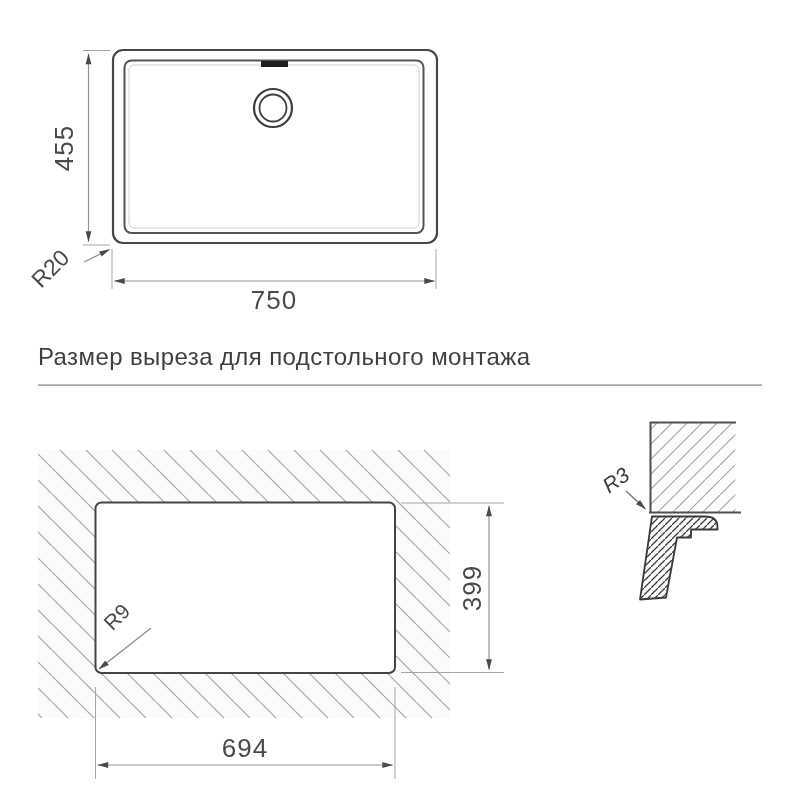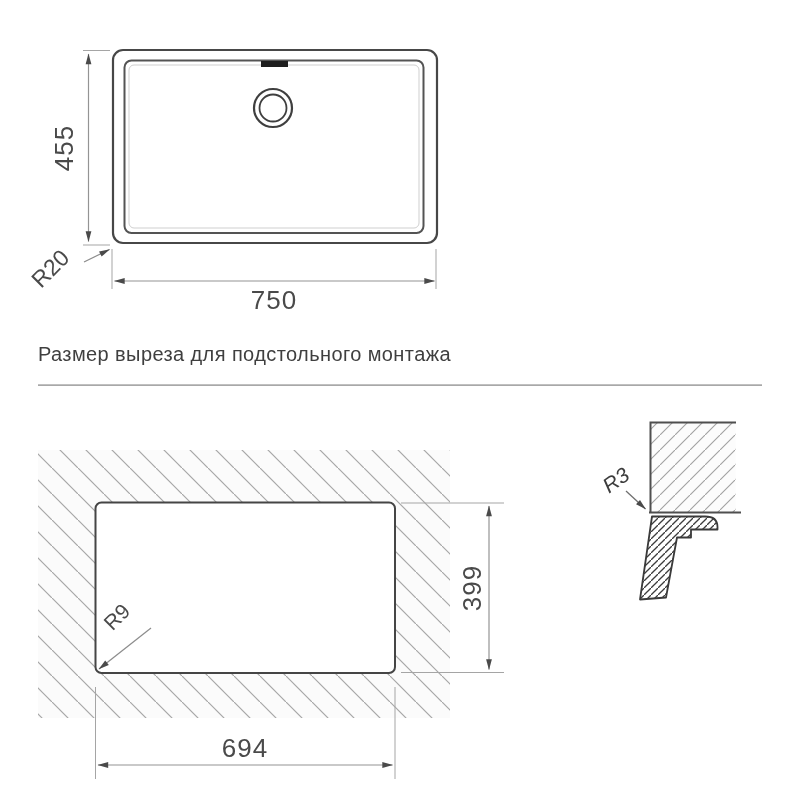--- a/index.html
+++ b/index.html
@@ -4,21 +4,21 @@
 <style>
   html,body{margin:0;padding:0;background:#ffffff;}
   body{width:800px;height:800px;position:relative;font-family:"Liberation Sans",sans-serif;}
   .canvas{position:absolute;left:0;top:0;width:800px;height:800px;}
   svg{position:absolute;left:0;top:0;}
   svg text{fill:#474747;font-family:"Liberation Sans",sans-serif;}
   .dim-text{font-size:26px;letter-spacing:1px;fill:#4a4a4a;}
   .callout-text{font-size:23px;fill:#4a4a4a;}
   .callout-text-sm{font-size:21px;fill:#4a4a4a;}
   .callout-text-italic{font-size:21px;font-style:italic;fill:#3d3d3d;}
-  .heading{position:absolute;left:38px;top:343px;font-size:20px;color:#3f3f3f;letter-spacing:0.4px;white-space:nowrap;}
+  .heading{position:absolute;left:38px;top:343px;font-size:24px;color:#3f3f3f;letter-spacing:0.4px;white-space:nowrap;}
   .separator{position:absolute;left:38px;top:384px;width:724px;height:2px;
      background:linear-gradient(to bottom,#cccccc,#9c9c9c);}
   .outline{fill:none;}
 </style>
 </head>
 <body>
 
 <div class="canvas">
 
   <svg width="800" height="800" viewBox="0 0 800 800">

